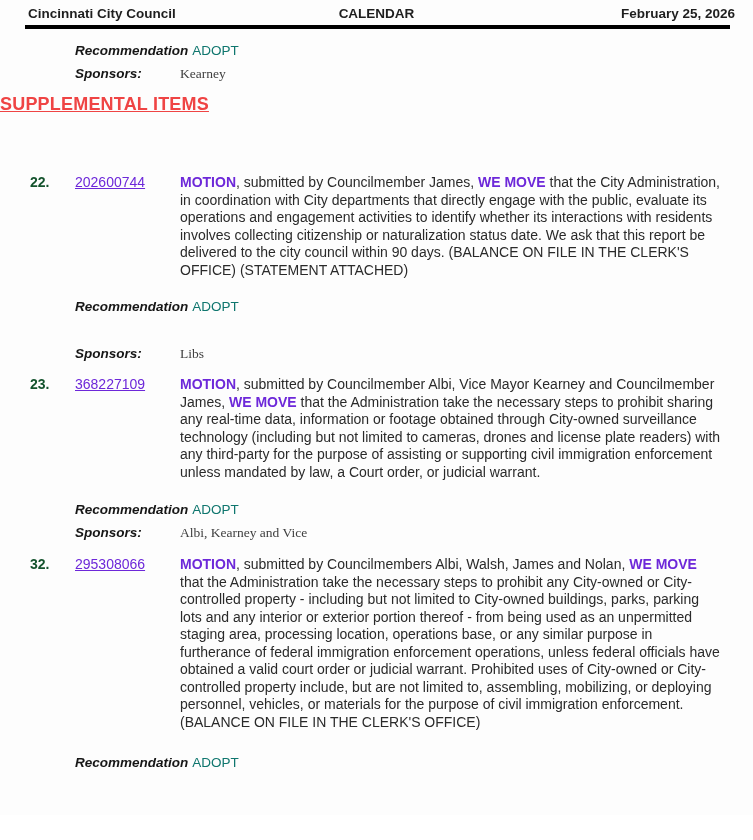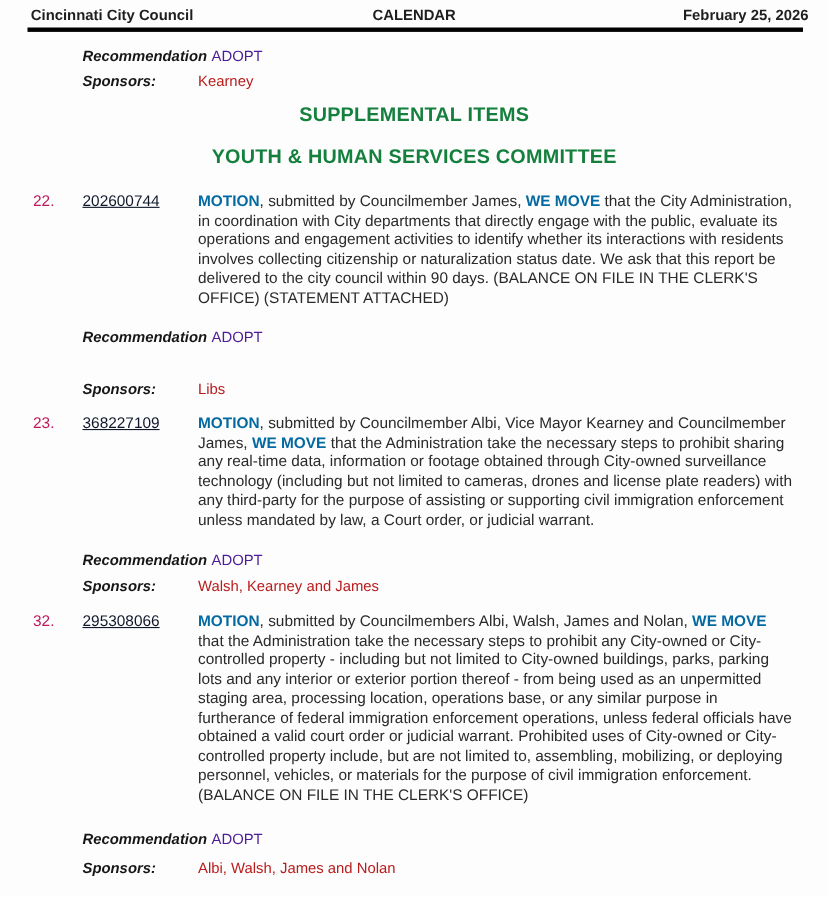--- a/index.html
+++ b/index.html
@@ -9,32 +9,32 @@
   }
   
   .doc-header{position:absolute;top:6px;left:0;width:100%;height:18px;font-weight:bold;font-size:13.5px;}
   .hdr-left{position:absolute;left:28px;top:0;}
   .hdr-center{position:absolute;left:0;right:0;top:0;text-align:center;}
   .hdr-right{position:absolute;right:18px;top:0;}
   .header-rule{position:absolute;top:25px;left:25px;width:705px;height:4px;background:#000;}
   
   .rec-row,.sp-row{position:absolute;left:75px;font-size:13.5px;white-space:nowrap;}
   .lbl{font-weight:bold;font-style:italic;color:#161616;}
-  .rec-val{margin-left:4px;color:#4c1d95;}
+  .rec-val{margin-left:4px;color:#0f766e;}
   .sp-lbl{display:inline-block;width:105px;}
-  .sp-val{color:#b91c1c;}
+  .sp-val{color:#404040;font-family:Liberation Serif, serif;}
   
-  .big-heading{position:absolute;left:0;width:100%;text-align:center;font-weight:bold;font-size:18px;letter-spacing:.2px;color:#15803d;margin:0;}
+  .big-heading{position:absolute;left:0;width:100%;font-weight:bold;font-size:18px;letter-spacing:.2px;color:#ef4444;margin:0;text-decoration:underline;}
   .ann-heading{position:absolute;left:0;width:100%;text-align:center;font-weight:bold;font-size:15.5px;letter-spacing:.2px;color:#111;margin:0;}
   
   .item{position:absolute;left:30px;width:695px;display:grid;grid-template-columns:45px 105px 543px;align-items:start;}
-  .item-num{font-weight:normal;font-size:14px;color:#be185d;}
-  .doc-link{font-size:14px;color:#0f172a;text-decoration:underline;}
+  .item-num{font-weight:bold;font-size:14px;color:#14532d;}
+  .doc-link{font-size:14px;color:#6d28d9;text-decoration:underline;}
   .item-body{margin:0;font-size:14px;line-height:17.5px;color:#2a2a2a;}
-  .item-body b{color:#0369a1;}
+  .item-body b{color:#6d28d9;}
   
   .logo{position:absolute;left:623px;top:38px;width:92px;height:104px;}
   .logo svg{display:block;width:100%;height:100%;}
   .logo-serif{font-family:"DejaVu Serif",serif;font-style:italic;font-weight:bold;}
   .logo-sans{font-family:"Liberation Sans",sans-serif;font-weight:bold;}
 </style>
 </head>
 <body>
 
 <div class="page">
@@ -48,21 +48,20 @@
 
 
   <div class="rec-row" style="top:43px">
     <span class="lbl">Recommendation</span><span class="rec-val">ADOPT</span>
   </div>
   <div class="sp-row" style="top:66px">
     <span class="lbl sp-lbl">Sponsors:</span><span class="sp-val">Kearney</span>
   </div>
 
   <h2 class="big-heading" style="top:94px">SUPPLEMENTAL ITEMS</h2>
-  <h2 class="big-heading" style="top:132px">YOUTH &amp; HUMAN SERVICES COMMITTEE</h2>
 
   <section class="item" style="top:174px">
     <span class="item-num">22.</span>
     <a class="doc-link" href="#">202600744</a>
     <p class="item-body"><b>MOTION</b><span>, submitted by Councilmember James, </span><b>WE MOVE</b><span> that the City Administration, in coordination with City departments that directly engage with the public, evaluate its operations and engagement activities to identify whether its interactions with residents involves collecting citizenship or naturalization status date. We ask that this report be delivered to the city council within 90 days. (BALANCE ON FILE IN THE CLERK'S OFFICE) (STATEMENT ATTACHED)</span></p>
   </section>
   <div class="rec-row" style="top:299px">
     <span class="lbl">Recommendation</span><span class="rec-val">ADOPT</span>
   </div>
   <div class="sp-row" style="top:346px">
@@ -71,29 +70,26 @@
 
   <section class="item" style="top:376px">
     <span class="item-num">23.</span>
     <a class="doc-link" href="#">368227109</a>
     <p class="item-body"><b>MOTION</b><span>, submitted by Councilmember Albi, Vice Mayor Kearney and Councilmember James, </span><b>WE MOVE</b><span> that the Administration take the necessary steps to prohibit sharing any real-time data, information or footage obtained through City-owned surveillance technology (including but not limited to cameras, drones and license plate readers) with any third-party for the purpose of assisting or supporting civil immigration enforcement unless mandated by law, a Court order, or judicial warrant.</span></p>
   </section>
   <div class="rec-row" style="top:502px">
     <span class="lbl">Recommendation</span><span class="rec-val">ADOPT</span>
   </div>
   <div class="sp-row" style="top:525px">
-    <span class="lbl sp-lbl">Sponsors:</span><span class="sp-val">Walsh, Kearney and James</span>
+    <span class="lbl sp-lbl">Sponsors:</span><span class="sp-val">Albi, Kearney and Vice</span>
   </div>
 
   <section class="item" style="top:556px">
     <span class="item-num">32.</span>
     <a class="doc-link" href="#">295308066</a>
     <p class="item-body"><b>MOTION</b><span>, submitted by Councilmembers Albi, Walsh, James and Nolan, </span><b>WE MOVE</b><span> that the Administration take the necessary steps to prohibit any City-owned or City-controlled property - including but not limited to City-owned buildings, parks, parking lots and any interior or exterior portion thereof - from being used as an unpermitted staging area, processing location, operations base, or any similar purpose in furtherance of federal immigration enforcement operations, unless federal officials have obtained a valid court order or judicial warrant. Prohibited uses of City-owned or City-controlled property include, but are not limited to, assembling, mobilizing, or deploying personnel, vehicles, or materials for the purpose of civil immigration enforcement. (BALANCE ON FILE IN THE CLERK'S OFFICE)</span></p>
   </section>
   <div class="rec-row" style="top:755px">
     <span class="lbl">Recommendation</span><span class="rec-val">ADOPT</span>
   </div>
-  <div class="sp-row" style="top:782px">
-    <span class="lbl sp-lbl">Sponsors:</span><span class="sp-val">Albi, Walsh, James and Nolan</span>
-  </div>
 
 
 </div>
 
 </body></html>

